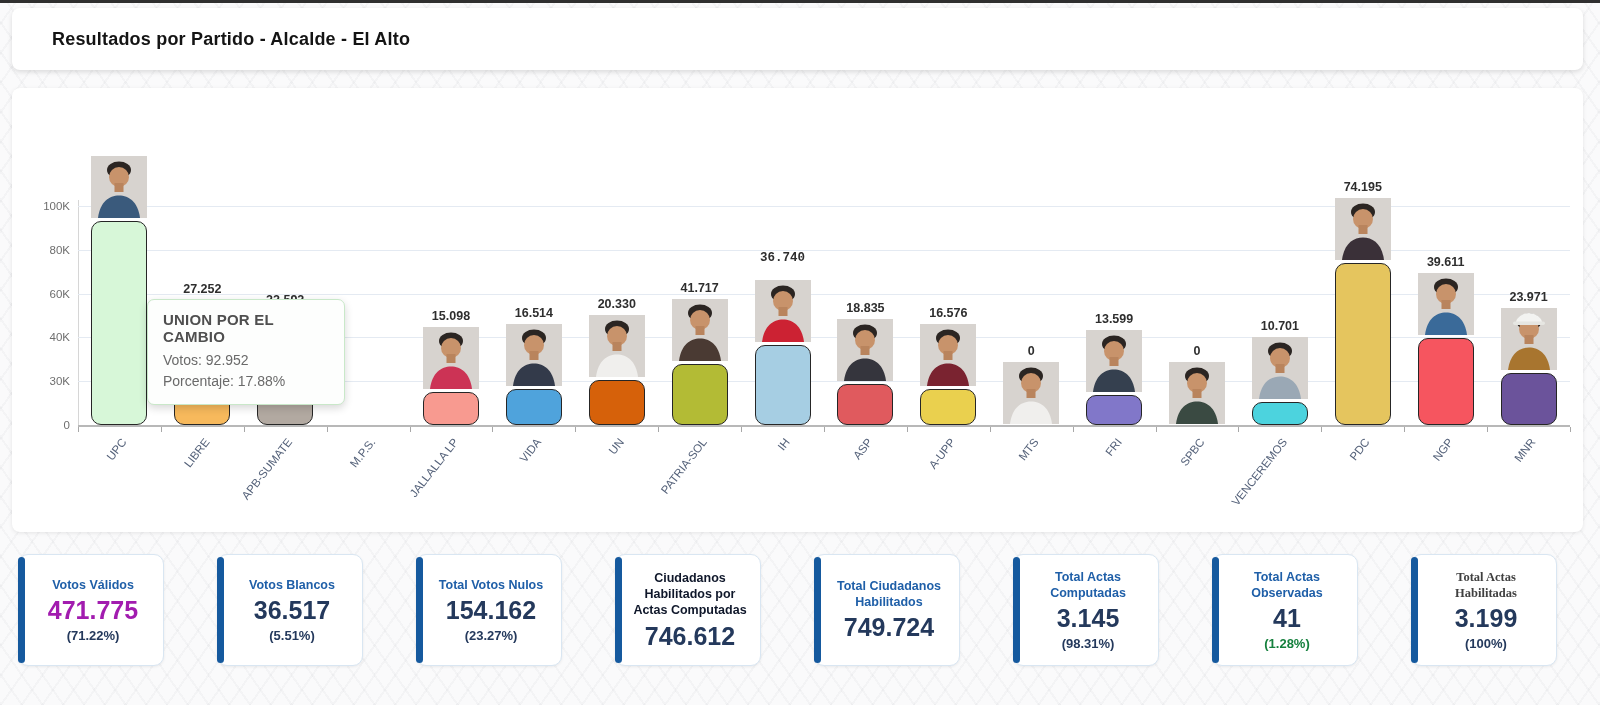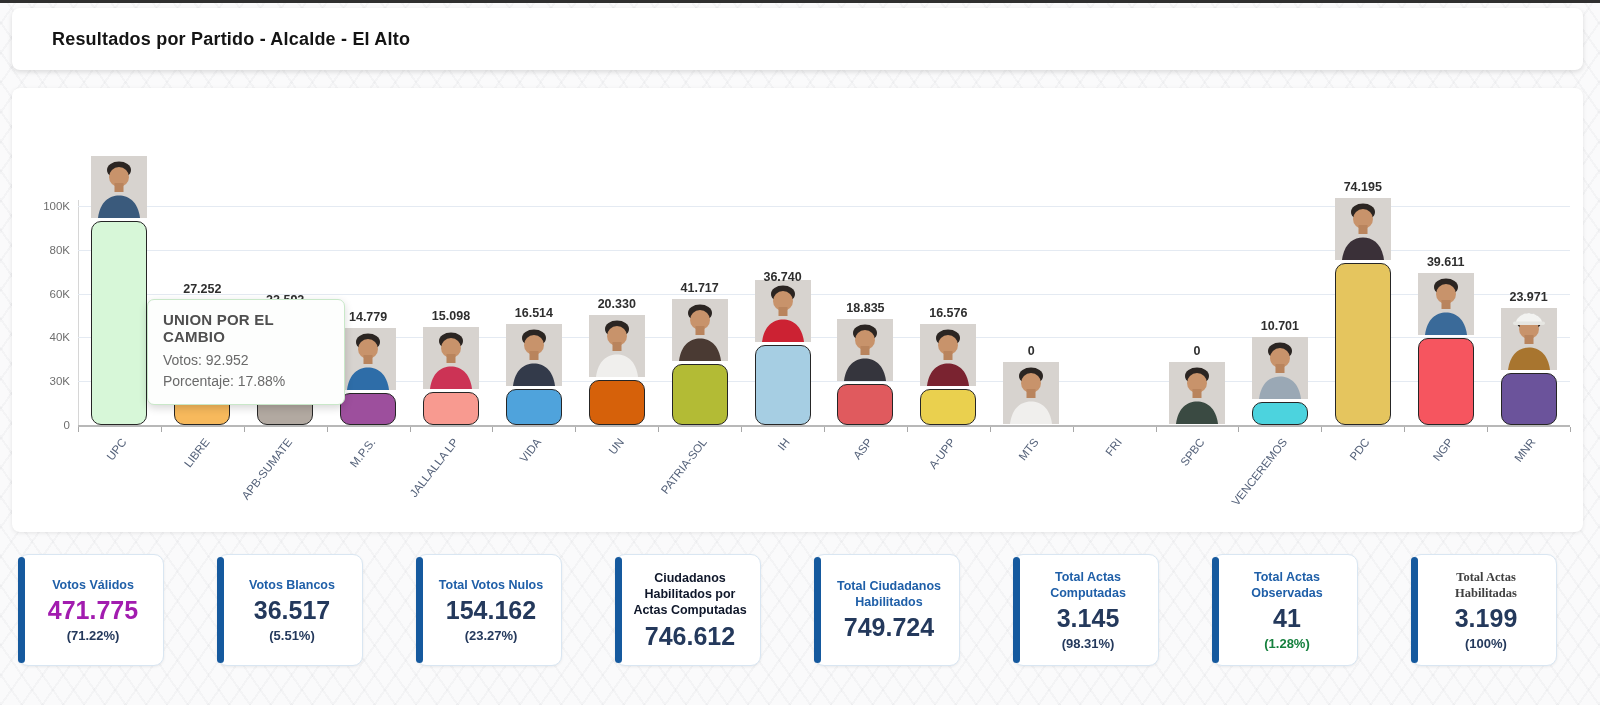--- a/index.html
+++ b/index.html
@@ -160,33 +160,20 @@
           <svg width="56" height="62" viewBox="0 0 56 62" xmlns="http://www.w3.org/2000/svg">
             <rect width="56" height="62" fill="#d7d3cf"></rect>
             <ellipse cx="28" cy="14" rx="12" ry="8.5" fill="#2b2522"></ellipse>
             <circle cx="28" cy="21" r="10" fill="#c8936b"></circle>
             <rect x="23.5" y="27" width="9" height="9" fill="#b9845d"></rect>
             <path d="M7,62 C9,46 18,39.5 28,39.5 C38,39.5 47,46 49,62 Z" fill="#454545"></path>
           </svg>
         </div>
         <div class="val-label" style="bottom: 117.476px;">22.592</div>
       </div>
-      <div class="col" style="left: 248.667px; width: 82.8889px;">
-        <div class="bar" style="height: 32.366px; background: rgb(157, 79, 157); border-color: rgb(38, 38, 38);"></div>
-        <div class="photo" style="bottom: 35.366px;">
-          <svg width="56" height="62" viewBox="0 0 56 62" xmlns="http://www.w3.org/2000/svg">
-            <rect width="56" height="62" fill="#d7d3cf"></rect>
-            <ellipse cx="28" cy="14" rx="12" ry="8.5" fill="#2b2522"></ellipse>
-            <circle cx="28" cy="21" r="10" fill="#c8936b"></circle>
-            <rect x="23.5" y="27" width="9" height="9" fill="#b9845d"></rect>
-            <path d="M7,62 C9,46 18,39.5 28,39.5 C38,39.5 47,46 49,62 Z" fill="#2e6da8"></path>
-          </svg>
-        </div>
-        <div class="val-label" style="bottom: 100.366px;">14.779</div>
-      </div>
       <div class="col" style="left: 331.556px; width: 82.8889px;">
         <div class="bar" style="height: 33.0646px; background: rgb(248, 154, 144); border-color: rgb(38, 38, 38);"></div>
         <div class="photo" style="bottom: 36.0646px;">
           <svg width="56" height="62" viewBox="0 0 56 62" xmlns="http://www.w3.org/2000/svg">
             <rect width="56" height="62" fill="#d7d3cf"></rect>
             <ellipse cx="28" cy="14" rx="12" ry="8.5" fill="#2b2522"></ellipse>
             <circle cx="28" cy="21" r="10" fill="#c8936b"></circle>
             <rect x="23.5" y="27" width="9" height="9" fill="#b9845d"></rect>
             <path d="M7,62 C9,46 18,39.5 28,39.5 C38,39.5 47,46 49,62 Z" fill="#cc3355"></path>
           </svg>
@@ -236,21 +223,21 @@
         <div class="bar" style="height: 80.4606px; background: rgb(166, 206, 227); border-color: rgb(38, 38, 38);"></div>
         <div class="photo" style="bottom: 83.4606px;">
           <svg width="56" height="62" viewBox="0 0 56 62" xmlns="http://www.w3.org/2000/svg">
             <rect width="56" height="62" fill="#d7d3cf"></rect>
             <ellipse cx="28" cy="14" rx="12" ry="8.5" fill="#2b2522"></ellipse>
             <circle cx="28" cy="21" r="10" fill="#c8936b"></circle>
             <rect x="23.5" y="27" width="9" height="9" fill="#b9845d"></rect>
             <path d="M7,62 C9,46 18,39.5 28,39.5 C38,39.5 47,46 49,62 Z" fill="#cc2233"></path>
           </svg>
         </div>
-        <div class="val-label" style="bottom: 140px;">36.740</div>
+        <div class="val-label" style="bottom: 159px; font-family: Liberation Mono, monospace;">36.740</div>
       </div>
       <div class="col" style="left: 746px; width: 82.8889px;">
         <div class="bar" style="height: 41.2486px; background: rgb(224, 90, 94); border-color: rgb(38, 38, 38);"></div>
         <div class="photo" style="bottom: 44.2486px;">
           <svg width="56" height="62" viewBox="0 0 56 62" xmlns="http://www.w3.org/2000/svg">
             <rect width="56" height="62" fill="#d7d3cf"></rect>
             <ellipse cx="28" cy="14" rx="12" ry="8.5" fill="#2b2522"></ellipse>
             <circle cx="28" cy="21" r="10" fill="#c8936b"></circle>
             <rect x="23.5" y="27" width="9" height="9" fill="#b9845d"></rect>
             <path d="M7,62 C9,46 18,39.5 28,39.5 C38,39.5 47,46 49,62 Z" fill="#35353d"></path>
@@ -275,20 +262,33 @@
         <div class="photo" style="bottom: 1px;">
           <svg width="56" height="62" viewBox="0 0 56 62" xmlns="http://www.w3.org/2000/svg">
             <rect width="56" height="62" fill="#d7d3cf"></rect>
             <ellipse cx="28" cy="14" rx="12" ry="8.5" fill="#2b2522"></ellipse>
             <circle cx="28" cy="21" r="10" fill="#c8936b"></circle>
             <rect x="23.5" y="27" width="9" height="9" fill="#b9845d"></rect>
             <path d="M7,62 C9,46 18,39.5 28,39.5 C38,39.5 47,46 49,62 Z" fill="#f0efed"></path>
           </svg>
         </div>
         <div class="val-label" style="bottom: 66px;">0</div>
+      </div>
+      <div class="col" style="left: 994.667px; width: 82.8889px;">
+        <div class="bar" style="height: 29.7818px; background: rgb(129, 119, 201); border-color: rgb(38, 38, 38);"></div>
+        <div class="photo" style="bottom: 32.7818px;">
+          <svg width="56" height="62" viewBox="0 0 56 62" xmlns="http://www.w3.org/2000/svg">
+            <rect width="56" height="62" fill="#d7d3cf"></rect>
+            <ellipse cx="28" cy="14" rx="12" ry="8.5" fill="#2b2522"></ellipse>
+            <circle cx="28" cy="21" r="10" fill="#c8936b"></circle>
+            <rect x="23.5" y="27" width="9" height="9" fill="#b9845d"></rect>
+            <path d="M7,62 C9,46 18,39.5 28,39.5 C38,39.5 47,46 49,62 Z" fill="#35404f"></path>
+          </svg>
+        </div>
+        <div class="val-label" style="bottom: 97.7818px;">13.599</div>
       </div>
       <div class="col" style="left: 1077.56px; width: 82.8889px;">
         <div class="photo" style="bottom: 1px;">
           <svg width="56" height="62" viewBox="0 0 56 62" xmlns="http://www.w3.org/2000/svg">
             <rect width="56" height="62" fill="#d7d3cf"></rect>
             <ellipse cx="28" cy="14" rx="12" ry="8.5" fill="#2b2522"></ellipse>
             <circle cx="28" cy="21" r="10" fill="#c8936b"></circle>
             <rect x="23.5" y="27" width="9" height="9" fill="#b9845d"></rect>
             <path d="M7,62 C9,46 18,39.5 28,39.5 C38,39.5 47,46 49,62 Z" fill="#3a4a42"></path>
           </svg>

